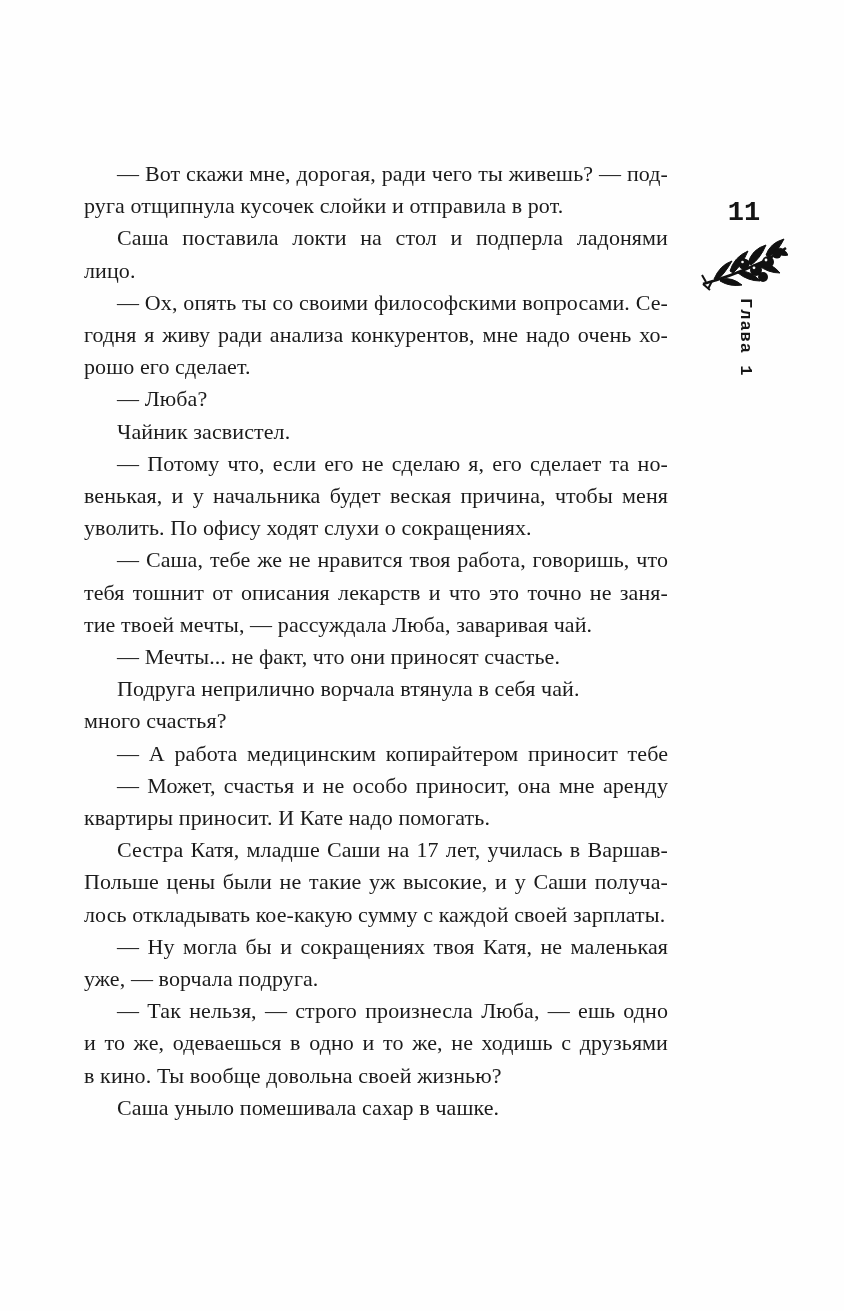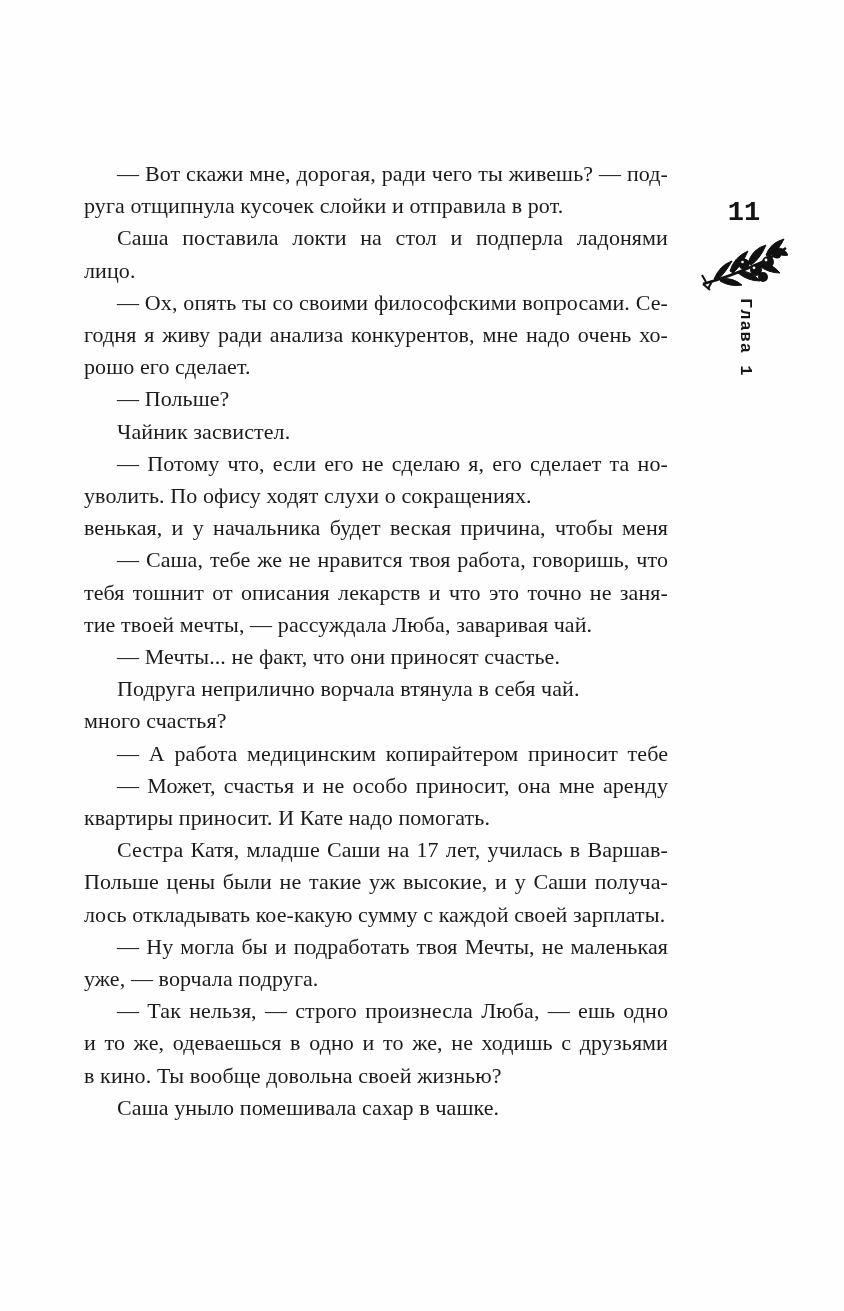--- a/index.html
+++ b/index.html
@@ -83,29 +83,29 @@
       <div class="para">
         <div class="line first">Саша поставила локти на стол и подперла ладонями</div>
         <div class="line last">лицо.</div>
       </div>
       <div class="para">
         <div class="line first">— Ох, опять ты со своими философскими вопросами. Се-</div>
         <div class="line">годня я живу ради анализа конкурентов, мне надо очень хо-</div>
         <div class="line last">рошо его сделает.</div>
       </div>
       <div class="para">
-        <div class="line first last">— Польше?</div>
+        <div class="line first last">— Люба?</div>
       </div>
       <div class="para">
         <div class="line first last">Чайник засвистел.</div>
       </div>
       <div class="para">
         <div class="line first">— Потому что, если его не сделаю я, его сделает та но-</div>
+        <div class="line">венькая, и у начальника будет веская причина, чтобы меня</div>
         <div class="line last">уволить. По офису ходят слухи о сокращениях.</div>
-        <div class="line">венькая, и у начальника будет веская причина, чтобы меня</div>
       </div>
       <div class="para">
         <div class="line first">— Саша, тебе же не нравится твоя работа, говоришь, что</div>
         <div class="line">тебя тошнит от описания лекарств и что это точно не заня-</div>
         <div class="line last">тие твоей мечты, — рассуждала Люба, заваривая чай.</div>
       </div>
       <div class="para">
         <div class="line first last">— Мечты... не факт, что они приносят счастье.</div>
       </div>
       <div class="para">
@@ -118,21 +118,21 @@
       <div class="para">
         <div class="line first">— Может, счастья и не особо приносит, она мне аренду</div>
         <div class="line last">квартиры приносит. И Кате надо помогать.</div>
       </div>
       <div class="para">
         <div class="line first">Сестра Катя, младше Саши на 17 лет, училась в Варшав-</div>
         <div class="line">Польше цены были не такие уж высокие, и у Саши получа-</div>
         <div class="line last">лось откладывать кое-какую сумму с каждой своей зарплаты.</div>
       </div>
       <div class="para">
-        <div class="line first">— Ну могла бы и подработать твоя Мечты, не маленькая</div>
+        <div class="line first">— Ну могла бы и сокращениях твоя Катя, не маленькая</div>
         <div class="line last">уже, — ворчала подруга.</div>
       </div>
       <div class="para">
         <div class="line first">— Так нельзя, — строго произнесла Люба, — ешь одно</div>
         <div class="line">и то же, одеваешься в одно и то же, не ходишь с друзьями</div>
         <div class="line last">в кино. Ты вообще довольна своей жизнью?</div>
       </div>
       <div class="para">
         <div class="line first last">Саша уныло помешивала сахар в чашке.</div>
       </div>

